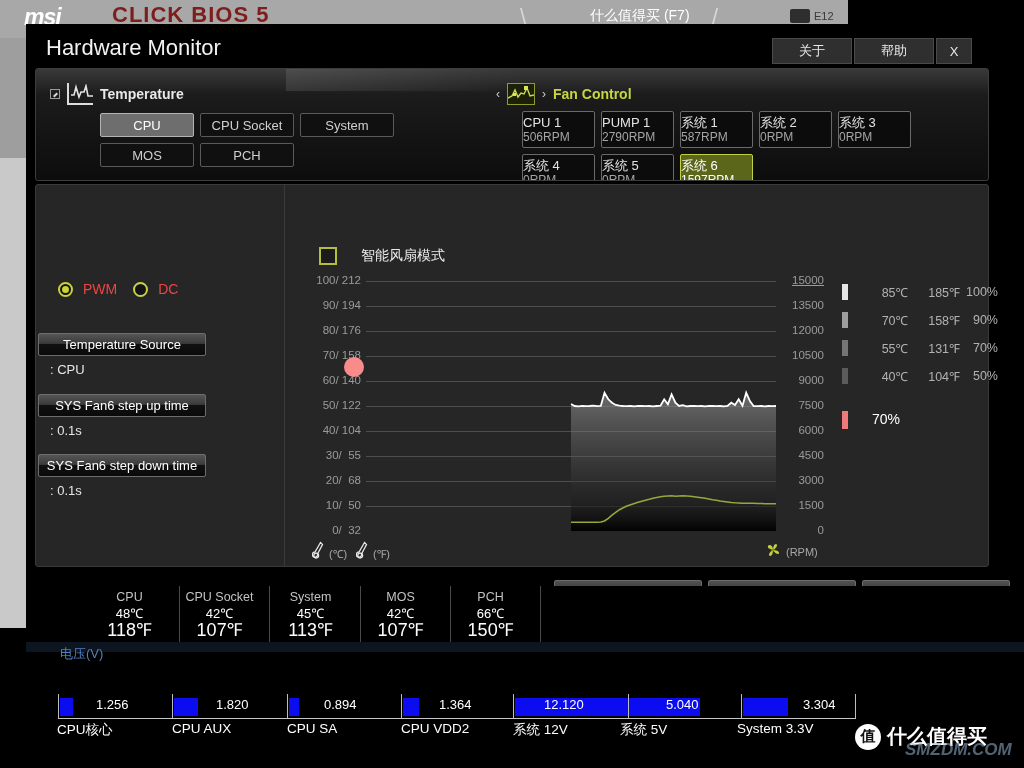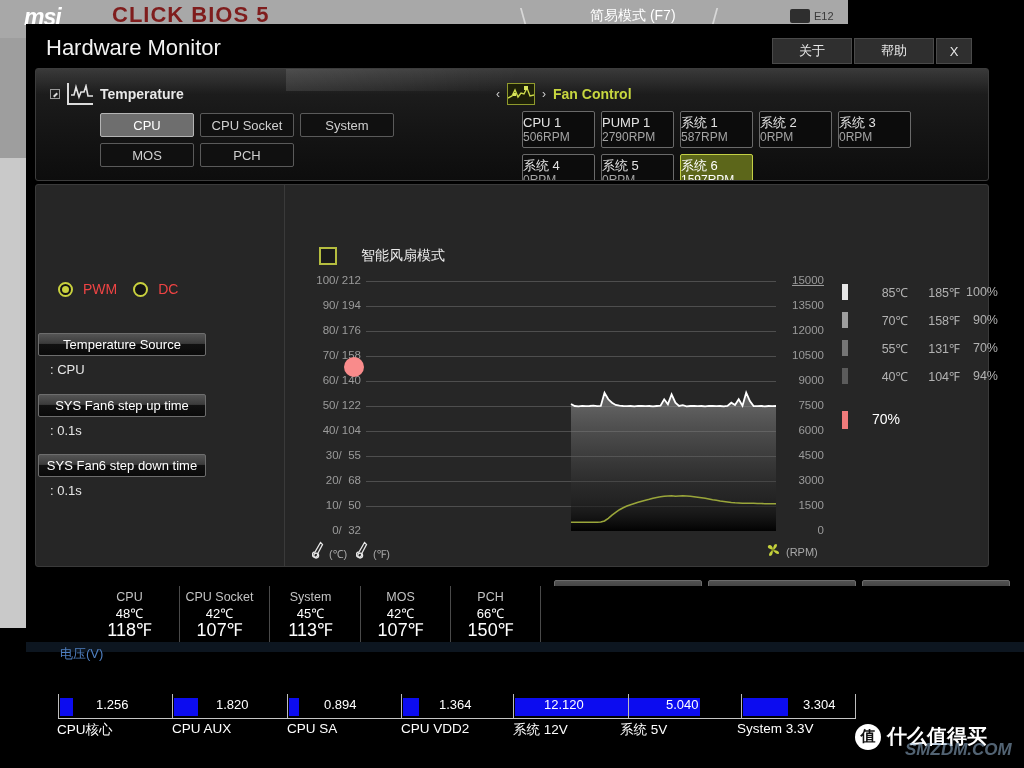--- a/index.html
+++ b/index.html
@@ -258,21 +258,21 @@
 </head>
 <body>
 
 <div id="root">
 
   <div class="bios-bg">
     <div class="bios-logo">msi</div>
     <div class="bios-model">CLICK BIOS 5</div>
     <div class="bios-slash" style="left:520px; top:4px;">\</div>
     <div class="bios-slash" style="left:712px; top:4px;">/</div>
-    <div class="bios-easy">简易模式 (F7)</div>
+    <div class="bios-easy">什么值得买 (F7)</div>
     <div class="bios-mini-icon" style="left:790px;"></div>
     <div class="bios-mini-label" style="left:814px;">E12</div>
     <div class="bios-icon-sq" style="left:895px;"></div>
     <div class="bios-icon-dome" style="left:927px;"></div>
     <div class="bios-mini-label" style="left:953px; color:#2b2b2b; font-size:12px;">简</div>
     <div class="bios-x" style="left:986px;">X</div>
   </div>
   <div class="bios-side-l"></div>
   <div class="bios-side-l2"></div>
   <div class="bios-strip-b"></div>
@@ -498,21 +498,21 @@
         <div class="legend-row" style="top:56px;">
           <span class="legend-swatch" style="background:#757575;"></span>
           <span class="legend-c">55℃</span>
           <span class="legend-f">131℉</span>
           <span class="legend-p">70%</span>
         </div>
         <div class="legend-row" style="top:84px;">
           <span class="legend-swatch" style="background:#5b5b5b;"></span>
           <span class="legend-c">40℃</span>
           <span class="legend-f">104℉</span>
-          <span class="legend-p">94%</span>
+          <span class="legend-p">50%</span>
         </div>
         <span class="legend-cur-sw"></span>
         <span class="legend-cur-txt">70%</span>
       </div>
     </div>
 
     <div class="bottom-btns">
       <div class="wide-btn">全部全速(F)</div>
       <div class="wide-btn">全部设为默认(D)</div>
       <div class="wide-btn">撤销全部设置(C)</div>

